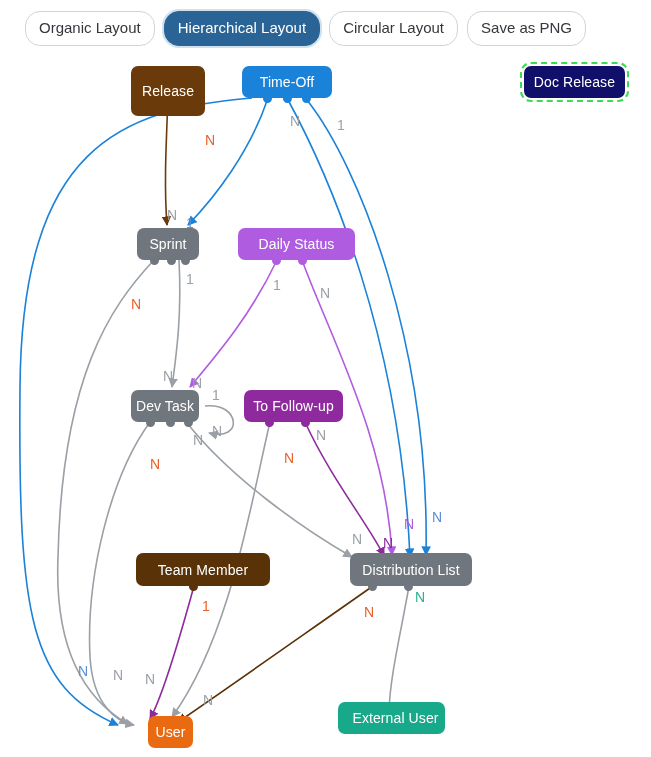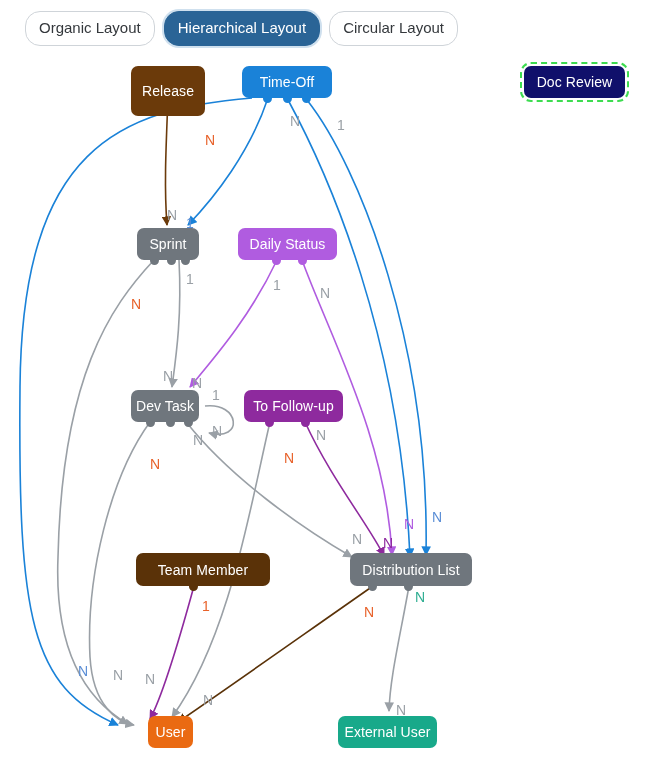--- a/index.html
+++ b/index.html
@@ -95,20 +95,21 @@
 </style>
 </head>
 <body>
 
 <div id="app">
 
   <div id="toolbar">
     <button class="tbtn">Organic Layout</button>
     <button class="tbtn active">Hierarchical Layout</button>
     <button class="tbtn">Circular Layout</button>
+    <button class="tbtn">Save as PNG</button>
   </div>
 
   <div id="canvas">
     <svg id="edges" viewBox="0 0 651 700" xmlns="http://www.w3.org/2000/svg">
         <defs>
           <marker id="ah0" viewBox="0 0 10 10" refX="9" refY="5" markerWidth="6" markerHeight="6" orient="auto-start-reverse">
             <path d="M0,0 L10,5 L0,10 z" fill="#6b3a0a"></path>
           </marker>
           <marker id="ah1" viewBox="0 0 10 10" refX="9" refY="5" markerWidth="6" markerHeight="6" orient="auto-start-reverse">
             <path d="M0,0 L10,5 L0,10 z" fill="#1a82d8"></path>
@@ -145,44 +146,44 @@
         <path d="M 409,529 C 400,580 390,620 389,654" fill="none" stroke="#9aa0a6" stroke-width="1.6" marker-end="url(#ah2)"></path>
       </svg>
     <div id="nodes">
         <div class="node" style="left: 131px; top: 9px; width: 74px; height: 50px; background: rgb(107, 58, 10);">
           <span>Release</span>
         </div>
         <div class="node" style="left: 242px; top: 9px; width: 90px; height: 32px; background: rgb(26, 130, 216);">
           <span>Time-Off</span>
         </div>
         <div class="node selected" style="left: 524px; top: 9px; width: 101px; height: 32px; background: rgb(16, 16, 107);">
-          <span>Doc Review</span>
+          <span>Doc Release</span>
         </div>
         <div class="node" style="left: 137px; top: 171px; width: 62px; height: 32px; background: rgb(111, 118, 125);">
           <span>Sprint</span>
         </div>
-        <div class="node" style="left: 238px; top: 171px; width: 99px; height: 32px; background: rgb(176, 92, 224);">
+        <div class="node" style="left: 238px; top: 171px; width: 117px; height: 32px; background: rgb(176, 92, 224);">
           <span>Daily Status</span>
         </div>
         <div class="node" style="left: 131px; top: 333px; width: 68px; height: 32px; background: rgb(111, 118, 125);">
           <span>Dev Task</span>
         </div>
         <div class="node" style="left: 244px; top: 333px; width: 99px; height: 32px; background: rgb(142, 42, 158);">
           <span>To Follow-up</span>
         </div>
         <div class="node" style="left: 136px; top: 496px; width: 134px; height: 33px; background: rgb(90, 50, 8);">
           <span>Team Member</span>
         </div>
         <div class="node" style="left: 326px; top: 496px; width: 122px; height: 33px; background: rgb(111, 118, 125); margin-left: 24px;">
           <span>Distribution List</span>
         </div>
         <div class="node" style="left: 124px; top: 659px; width: 45px; height: 32px; background: rgb(234, 106, 18); margin-left: 24px;">
           <span>User</span>
         </div>
-        <div class="node" style="left: 338px; top: 659px; width: 99px; height: 32px; background: rgb(24, 169, 138);">
+        <div class="node" style="left: 338px; top: 645px; width: 99px; height: 32px; background: rgb(24, 169, 138); padding-left: 8px;">
           <span>External User</span>
         </div>
         <div class="port" style="left: 163.5px; top: 37px; background: rgb(107, 58, 10);"></div>
         <div class="port" style="left: 262.7px; top: 37px; background: rgb(26, 130, 216);"></div>
         <div class="port" style="left: 282.5px; top: 37px; background: rgb(26, 130, 216);"></div>
         <div class="port" style="left: 302.3px; top: 37px; background: rgb(26, 130, 216);"></div>
         <div class="port" style="left: 149.86px; top: 199px; background: rgb(111, 118, 125);"></div>
         <div class="port" style="left: 166.6px; top: 199px; background: rgb(111, 118, 125);"></div>
         <div class="port" style="left: 180.86px; top: 199px; background: rgb(111, 118, 125);"></div>
         <div class="port" style="left: 272.3px; top: 199px; background: rgb(176, 92, 224);"></div>

